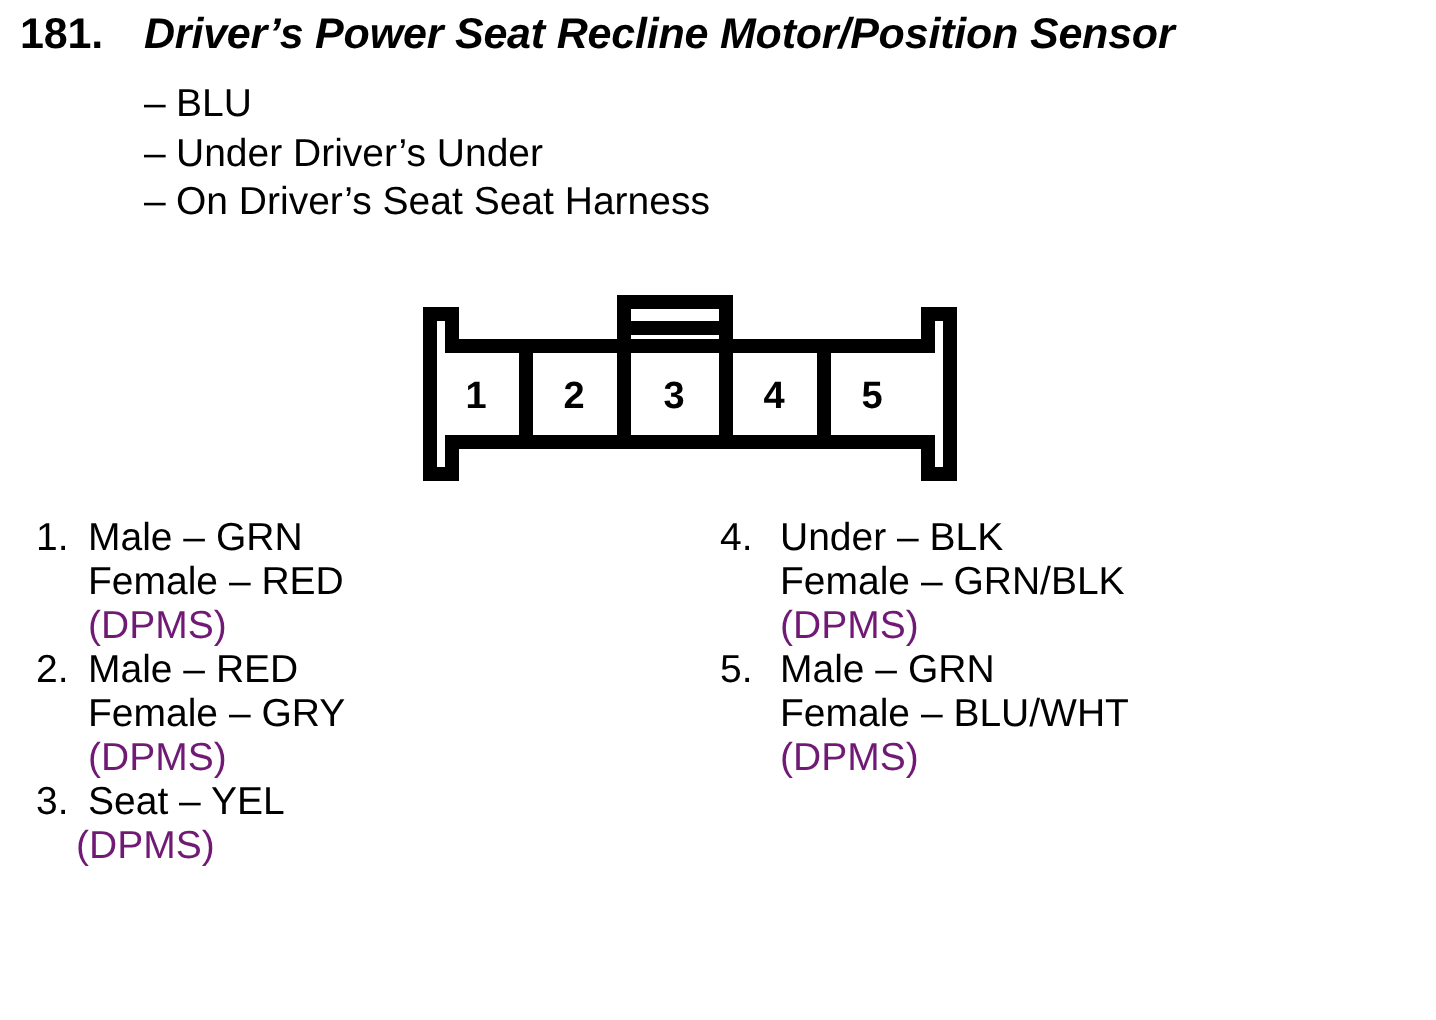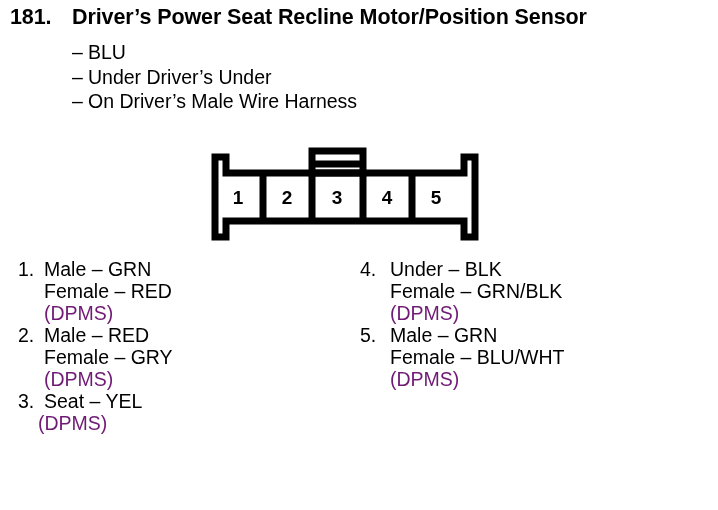--- a/index.html
+++ b/index.html
@@ -30,21 +30,21 @@
     font-weight: bold;
     font-size: 21.5px;
     line-height: 26px;
     letter-spacing: -0.1px;
     white-space: nowrap;
   }
   .header .num {
     width: 62px;
     flex: 0 0 62px;
   }
-  .header .ttl { flex: 1 1 auto; }
+  .header .ttl { flex: 1 1 auto; font-style: italic; }
 
   
   .bullets {
     position: absolute;
     left: 72px;
     top: 40px;
     font-size: 19.5px;
     line-height: 24.5px;
     white-space: nowrap;
   }
@@ -106,21 +106,21 @@
     <div class="row">
       <span class="dash">–</span>
       <span>BLU</span>
     </div>
     <div class="row">
       <span class="dash">–</span>
       <span>Under Driver’s Under</span>
     </div>
     <div class="row">
       <span class="dash">–</span>
-      <span>On Driver’s Male Wire Harness</span>
+      <span>On Driver’s Seat Seat Harness</span>
     </div>
   </div>
 
   <div class="connector">
     <svg width="280" height="105" viewBox="0 0 280 105">
       <g fill="none" stroke="#000000" stroke-width="7" stroke-linejoin="miter" stroke-linecap="butt">
 
         <path d="M 107 11 L 158 11 L 158 33 L 107 33 Z"></path>
         <line x1="107" y1="24" x2="158" y2="24"></line>
 

